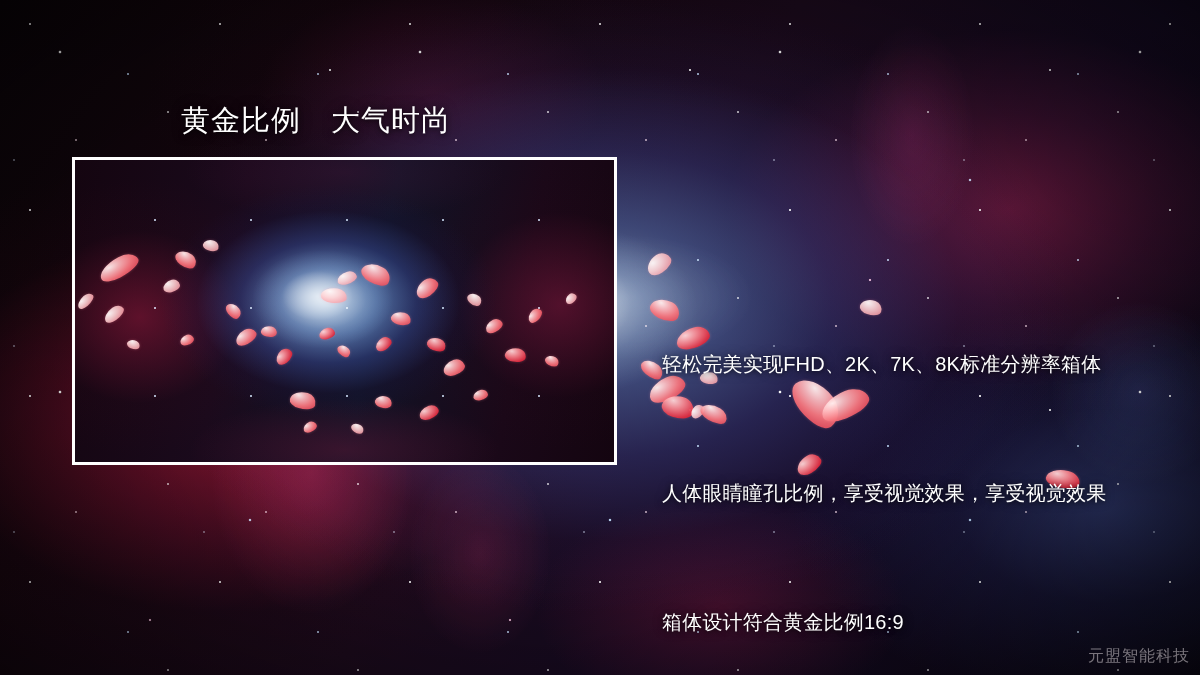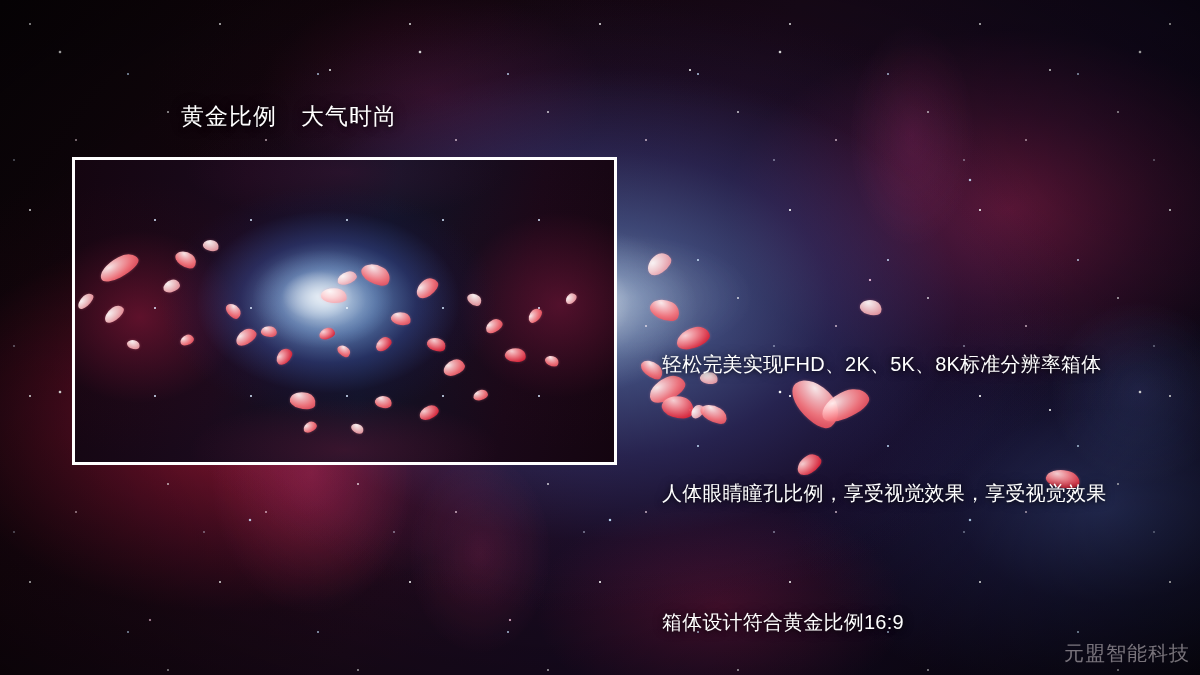--- a/index.html
+++ b/index.html
@@ -195,21 +195,21 @@
   .petal.pale {
     background:
       radial-gradient(ellipse at 32% 26%, rgba(255,248,248,0.96) 0%, rgba(255,212,214,0.90) 40%, rgba(248,160,168,0.88) 80%, rgba(226,104,118,0.90) 100%);
   }
 
   
   .title {
     position: absolute;
     left: 181px;
     top: 101px;
-    font-size: 23px;
+    font-size: 29px;
     letter-spacing: 1px;
     color: #ffffff;
     white-space: pre;
     text-shadow: 0 1px 5px rgba(0,0,0,0.72), 0 0 14px rgba(0,0,0,0.45);
   }
 
   .body-copy {
     position: absolute;
     left: 662px;
     top: 257px;
@@ -219,21 +219,21 @@
     letter-spacing: 0.2px;
     white-space: pre;
     text-shadow: 0 1px 5px rgba(0,0,0,0.70), 0 0 12px rgba(0,0,0,0.40);
   }
   .body-line { display: block; }
 
   .watermark {
     position: absolute;
     right: 10px;
     bottom: 8px;
-    font-size: 20px;
+    font-size: 16px;
     color: rgba(222,214,218,0.52);
     letter-spacing: 1px;
     white-space: pre;
   }
 </style>
 </head>
 <body>
 
 <div class="slide">
 
@@ -302,20 +302,20 @@
       <div class="petal pale" style="left: 690px; top: 406px; width: 15px; height: 11px; transform: rotate(-40deg);"></div>
       <div class="petal" style="left: 700px; top: 406px; width: 28px; height: 16px; transform: rotate(30deg);"></div>
       <div class="petal" style="left: 788px; top: 386px; width: 56px; height: 34px; transform: rotate(52deg);"></div>
       <div class="petal" style="left: 820px; top: 392px; width: 50px; height: 26px; transform: rotate(-22deg);"></div>
       <div class="petal pale" style="left: 860px; top: 300px; width: 22px; height: 15px; transform: rotate(18deg);"></div>
       <div class="petal deep" style="left: 796px; top: 456px; width: 26px; height: 17px; transform: rotate(-30deg);"></div>
       <div class="petal deep" style="left: 1046px; top: 470px; width: 34px; height: 18px; transform: rotate(12deg);"></div>
     </div>
 
   <div class="body-copy">
-    <span class="body-line">轻松完美实现FHD、2K、5K、8K标准分辨率箱体</span>
+    <span class="body-line">轻松完美实现FHD、2K、7K、8K标准分辨率箱体</span>
     <span class="body-line">人体眼睛瞳孔比例，享受视觉效果，享受视觉效果</span>
     <span class="body-line">箱体设计符合黄金比例16:9</span>
   </div>
 
   <div class="watermark">元盟智能科技</div>
 
 </div>
 
 </body></html>

